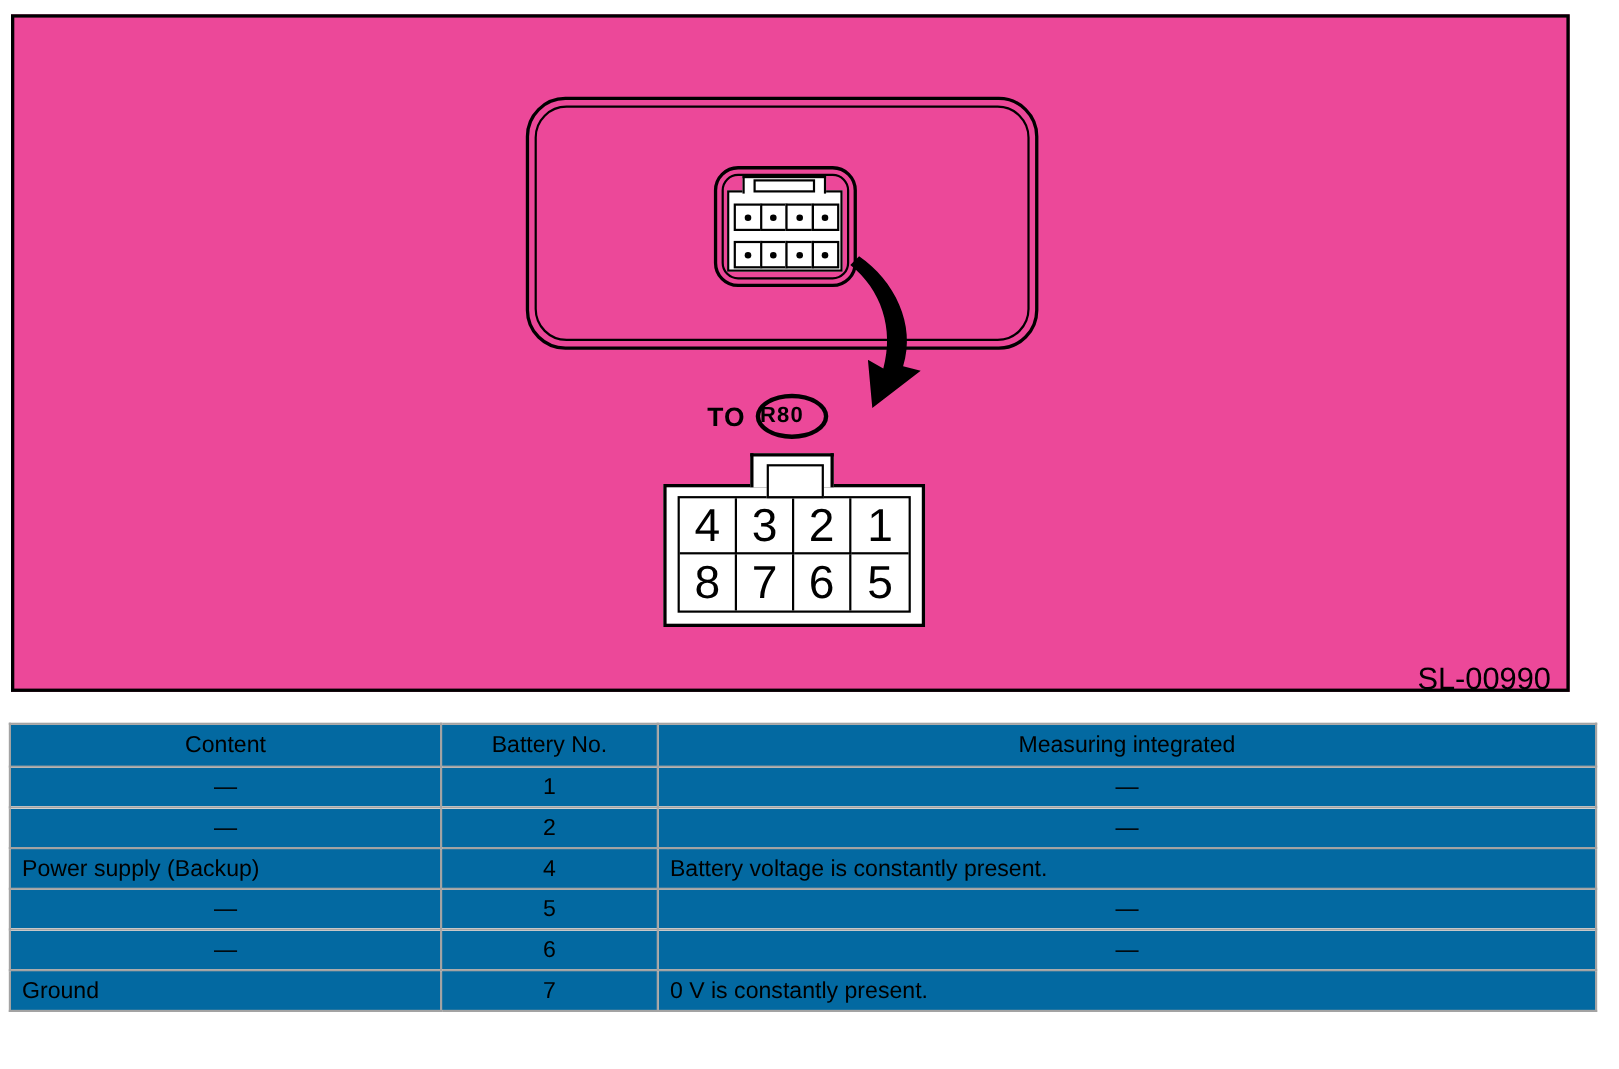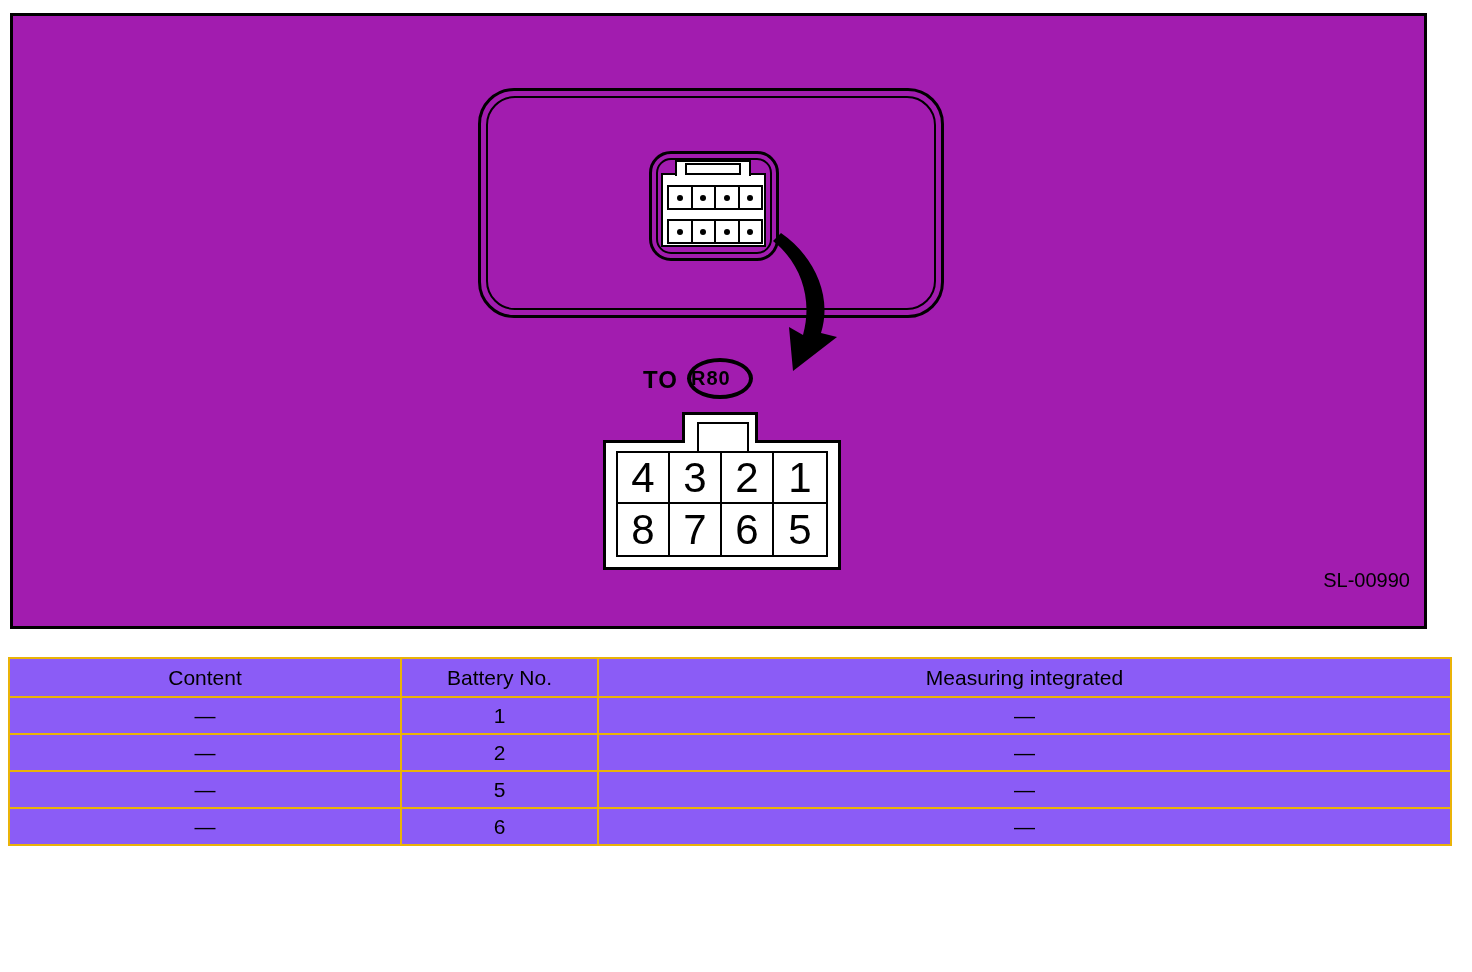--- a/index.html
+++ b/index.html
@@ -8,21 +8,21 @@
     position: relative;
     font-family: "Liberation Sans", sans-serif;
     color: #000;
     overflow: hidden;
   }
   .abs { position: absolute; }
 
   
   .figure-frame {
     left: 10px; top: 13px; width: 1417px; height: 616px;
-    border: 3px solid #000; background: #a21caf;
+    border: 3px solid #000; background: #ec4899;
   }
 
   
   .device-outer {
     left: 465px; top: 72px; width: 466px; height: 230px;
     border: 3px solid #000; border-radius: 36px;
   }
   .device-inner {
     position: absolute; left: 5px; top: 5px; right: 5px; bottom: 5px;
     border: 2px solid #000; border-radius: 29px;
@@ -72,30 +72,30 @@
     border: 2px solid #000; display: grid; z-index: 1; background: #fff;
     grid-template-columns: repeat(4, 1fr); grid-template-rows: repeat(2, 1fr);
   }
   .pcell {
     display: flex; align-items: center; justify-content: center;
     font-size: 42px; border-right: 2px solid #000; border-bottom: 2px solid #000;
   }
   .pcell:nth-child(4n) { border-right: none; }
   .pcell:nth-child(n+5) { border-bottom: none; }
 
-  .figure-code { top: 553px; right: 14px; font-size: 20px; }
+  .figure-code { top: 585px; right: 14px; font-size: 28px; }
 
   
   .terminal-table {
     position: absolute; left: 8px; top: 657px; width: 1442px;
     border-collapse: collapse; table-layout: fixed;
     font-size: 21px;
   }
   .terminal-table th, .terminal-table td {
-    border: 2px solid #eab308; padding: 0 10px; background: #8b5cf6;
+    border: 2px solid #a3a3a3; padding: 0 10px; background: #0369a1;
     font-weight: normal; overflow: hidden; white-space: nowrap;
   }
   .terminal-table th { height: 39px; text-align: center; }
   .terminal-table td { height: 37px; }
   .col-content  { width: 392px; }
   .col-terminal { width: 197px; }
   .col-cond     { width: 853px; }
   .c-center { text-align: center; }
   .c-left   { text-align: left; }
 </style>
@@ -171,23 +171,33 @@
       <td class="c-center">—</td>
       <td class="c-center">1</td>
       <td class="c-center">—</td>
     </tr>
     <tr>
       <td class="c-center">—</td>
       <td class="c-center">2</td>
       <td class="c-center">—</td>
     </tr>
     <tr>
+      <td class="c-left">Power supply (Backup)</td>
+      <td class="c-center">4</td>
+      <td class="c-left">Battery voltage is constantly present.</td>
+    </tr>
+    <tr>
       <td class="c-center">—</td>
       <td class="c-center">5</td>
       <td class="c-center">—</td>
     </tr>
     <tr>
       <td class="c-center">—</td>
       <td class="c-center">6</td>
       <td class="c-center">—</td>
+    </tr>
+    <tr>
+      <td class="c-left">Ground</td>
+      <td class="c-center">7</td>
+      <td class="c-left">0 V is constantly present.</td>
     </tr>
   </tbody>
 </table>
 
 </body></html>

